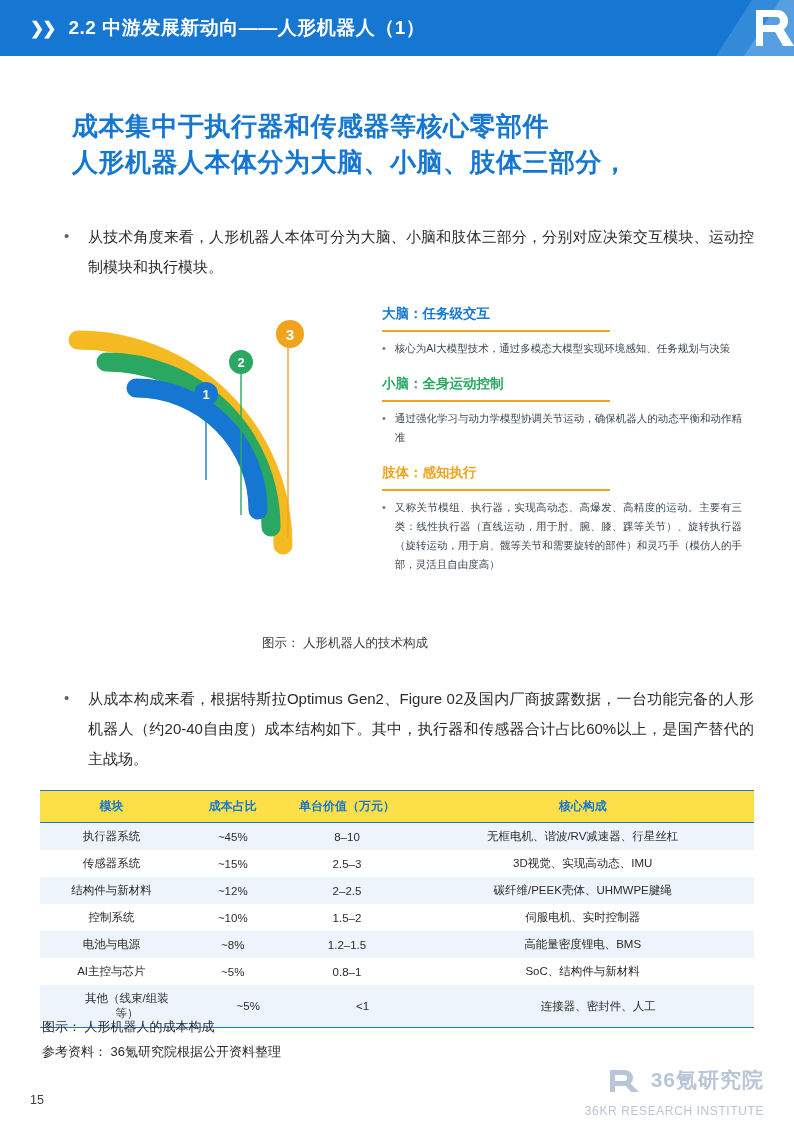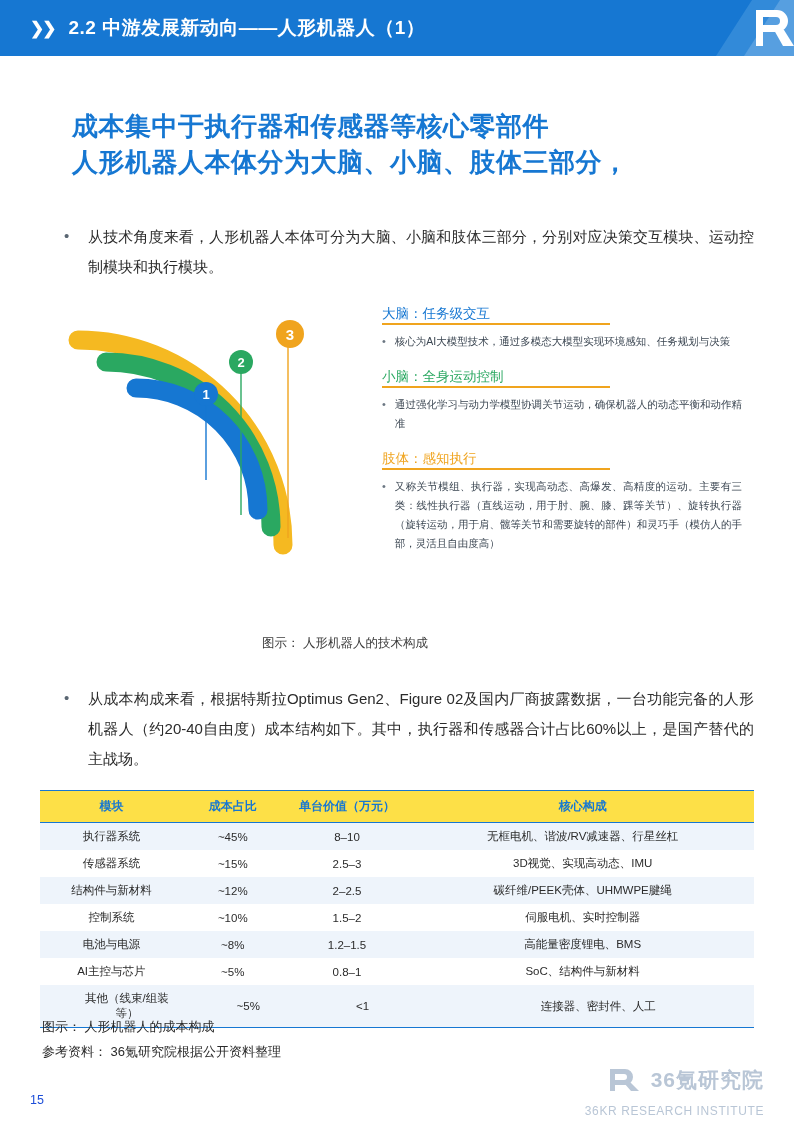--- a/index.html
+++ b/index.html
@@ -59,21 +59,21 @@
   .nodebubble {
     position: absolute; width: 24px; height: 24px; border-radius: 50%;
     color: #fff; font-size: 13px; font-weight: bold;
     display: flex; align-items: center; justify-content: center;
   }
 
   
   .explain { position: absolute; left: 382px; top: 304px; width: 360px; }
   .exp-group { margin-bottom: 16px; }
   .exp-head {
-    font-size: 13.5px; font-weight: normal; padding-bottom: 0;
+    font-size: 13.5px; font-weight: bold; padding-bottom: 7px;
     border-bottom: 2px solid #f0a41e; display: inline-block; min-width: 228px;
   }
   .exp-head.blue { color: #1677d2; }
   .exp-head.green { color: #2aa861; }
   .exp-head.orange { color: #f0a41e; }
   .exp-body {
     display: flex; gap: 9px; margin-top: 7px;
   }
   .exp-body .d { color: #6b7682; font-size: 11px; line-height: 19px; }
   .exp-body .p { color: #3b4652; font-size: 10.5px; line-height: 19px; text-align: justify; }
@@ -100,27 +100,27 @@
 
   .caption {
     position: absolute; color: #2b2b2b; font-size: 13px;
   }
   #cap-a { left: 42px; top: 1018px; }
   #cap-b { left: 42px; top: 1043px; }
 
   
   .pagenum {
     position: absolute; left: 30px; top: 1093px;
-    color: #1d4ed8; font-size: 12.5px; text-align: center;
+    color: #404040; font-size: 12.5px; text-align: center;
   }
   .watermark {
     position: absolute; right: 30px; top: 1066px;
     display: flex; flex-direction: column; align-items: flex-end;
   }
-  .wm-row { display: flex; align-items: center; gap: 8px; }
+  .wm-row { display: flex; align-items: flex-end; gap: 8px; }
   .wm-name { color: #b9c6d6; font-size: 21px; font-weight: bold; letter-spacing: 1px; }
   .wm-sub { color: #b9c6d6; font-size: 12px; letter-spacing: .6px; margin-top: 10px; }
 </style>
 </head>
 <body>
 
 <div class="page">
 
   <div class="header">
     <span class="chev">❯❯</span>

